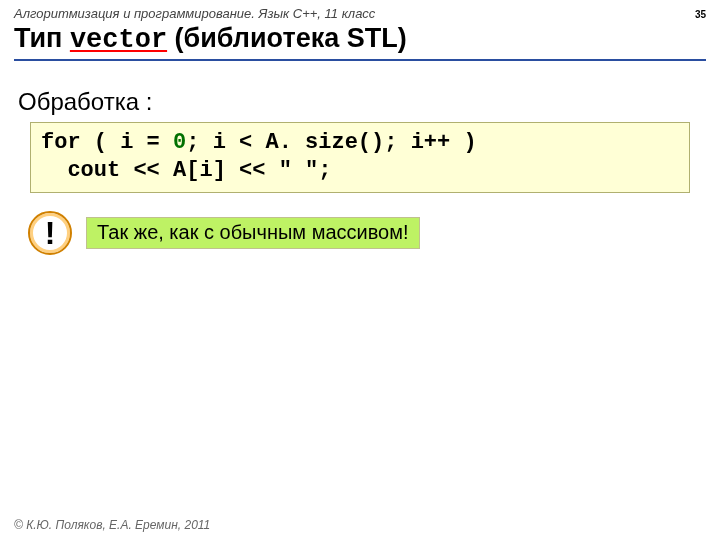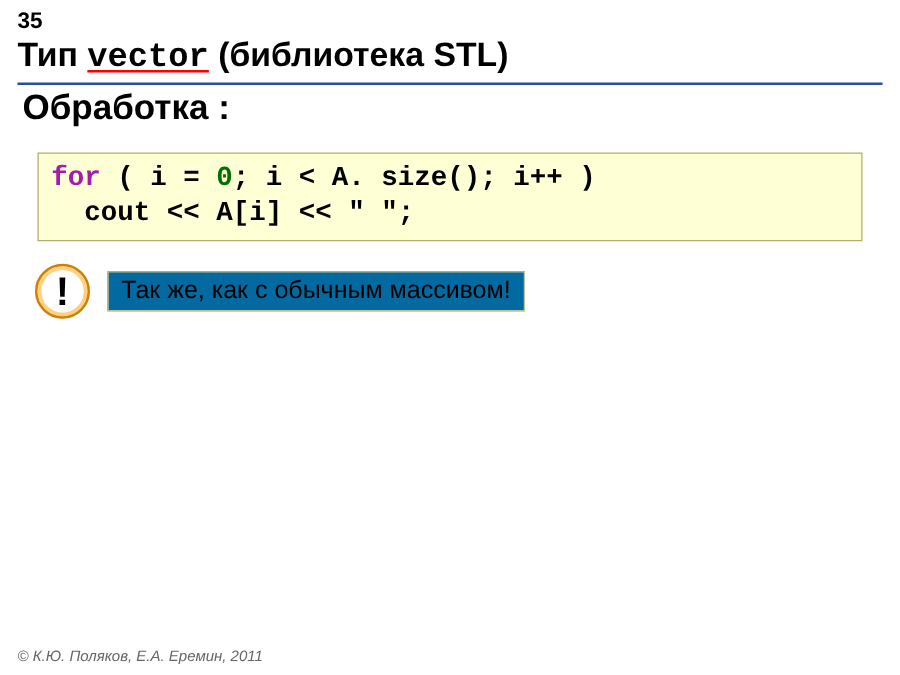--- a/index.html
+++ b/index.html
@@ -8,78 +8,79 @@
     font-family: Arial, Helvetica, sans-serif;
     background: #fff;
     position: relative;
     overflow: hidden;
   }
   .header-bar {
     display: flex; justify-content: space-between; align-items: baseline;
     padding: 6px 14px 0 14px;
   }
   .header-text { font-size: 13px; font-style: italic; color: #444; }
-  .page-num { font-size: 18px; font-weight: bold; color: #000; }
+  .page-num { font-size: 10px; font-weight: bold; color: #000; }
   .title-block { padding: 2px 14px 0 14px; }
   .title-line {
     font-size: 27px; font-weight: bold; color: #000;
     border-bottom: 2px solid #2a4ea0;
-    padding-bottom: 4px; margin-bottom: 2px;
+    padding-bottom: 4px; margin-bottom: 27px;
   }
   .title-mono {
     font-family: "Courier New", monospace; color: #000;
     text-decoration: underline;
     text-decoration-color: #ff0000;
     text-decoration-thickness: 2px;
     text-underline-offset: 3px;
   }
   .subhead {
-    font-size: 28px; font-weight: bold; margin: 0 0 20px 18px;
+    font-size: 24px; font-weight: normal; margin: 0 0 6px 18px;
   }
   .codebox {
     margin: 0 30px 18px 30px;
     background: #ffffd6;
     border: 1px solid #b0b070;
     padding: 6px 10px 8px 10px;
     font-family: "Courier New", monospace;
     font-size: 22px; font-weight: bold;
     line-height: 1.25;
     white-space: pre;
   }
-  .kw { color: #a21caf; }
+  .kw { color: #000000; }
   .num { color: #007000; }
   .callout-row {
     display: flex; align-items: center; gap: 14px; margin-left: 28px;
   }
   .bang-badge {
     width: 44px; height: 44px; border-radius: 50%;
     background: #fff;
     border: 2px solid #d08000;
     box-shadow: 0 0 0 3px #ffd080 inset;
     display: flex; align-items: center; justify-content: center;
     font-size: 32px; font-weight: bold; color: #000;
     flex: 0 0 auto;
   }
   .callout-text-box {
-    background: #0369a1;
+    background: #bef264;
     border: 1px solid #c0c090;
     padding: 3px 10px 4px 10px;
     font-size: 20px;
   }
   .footer {
     position: absolute; left: 0; right: 0; bottom: 8px;
     display: flex; justify-content: space-between;
     padding: 0 14px;
     font-size: 12px; font-style: italic; color: #666;
   }
 </style>
 </head>
 <body>
 
 <div class="header-bar">
+  <span class="header-text">Алгоритмизация и программирование. Язык C++, 11 класс</span>
   <span class="page-num">35</span>
 </div>
 
 <div class="title-block">
   <div class="title-line">
     <span>Тип </span><span class="title-mono">vector</span><span> (библиотека STL)</span>
   </div>
 </div>
 
 <div class="subhead">Обработка :</div>

